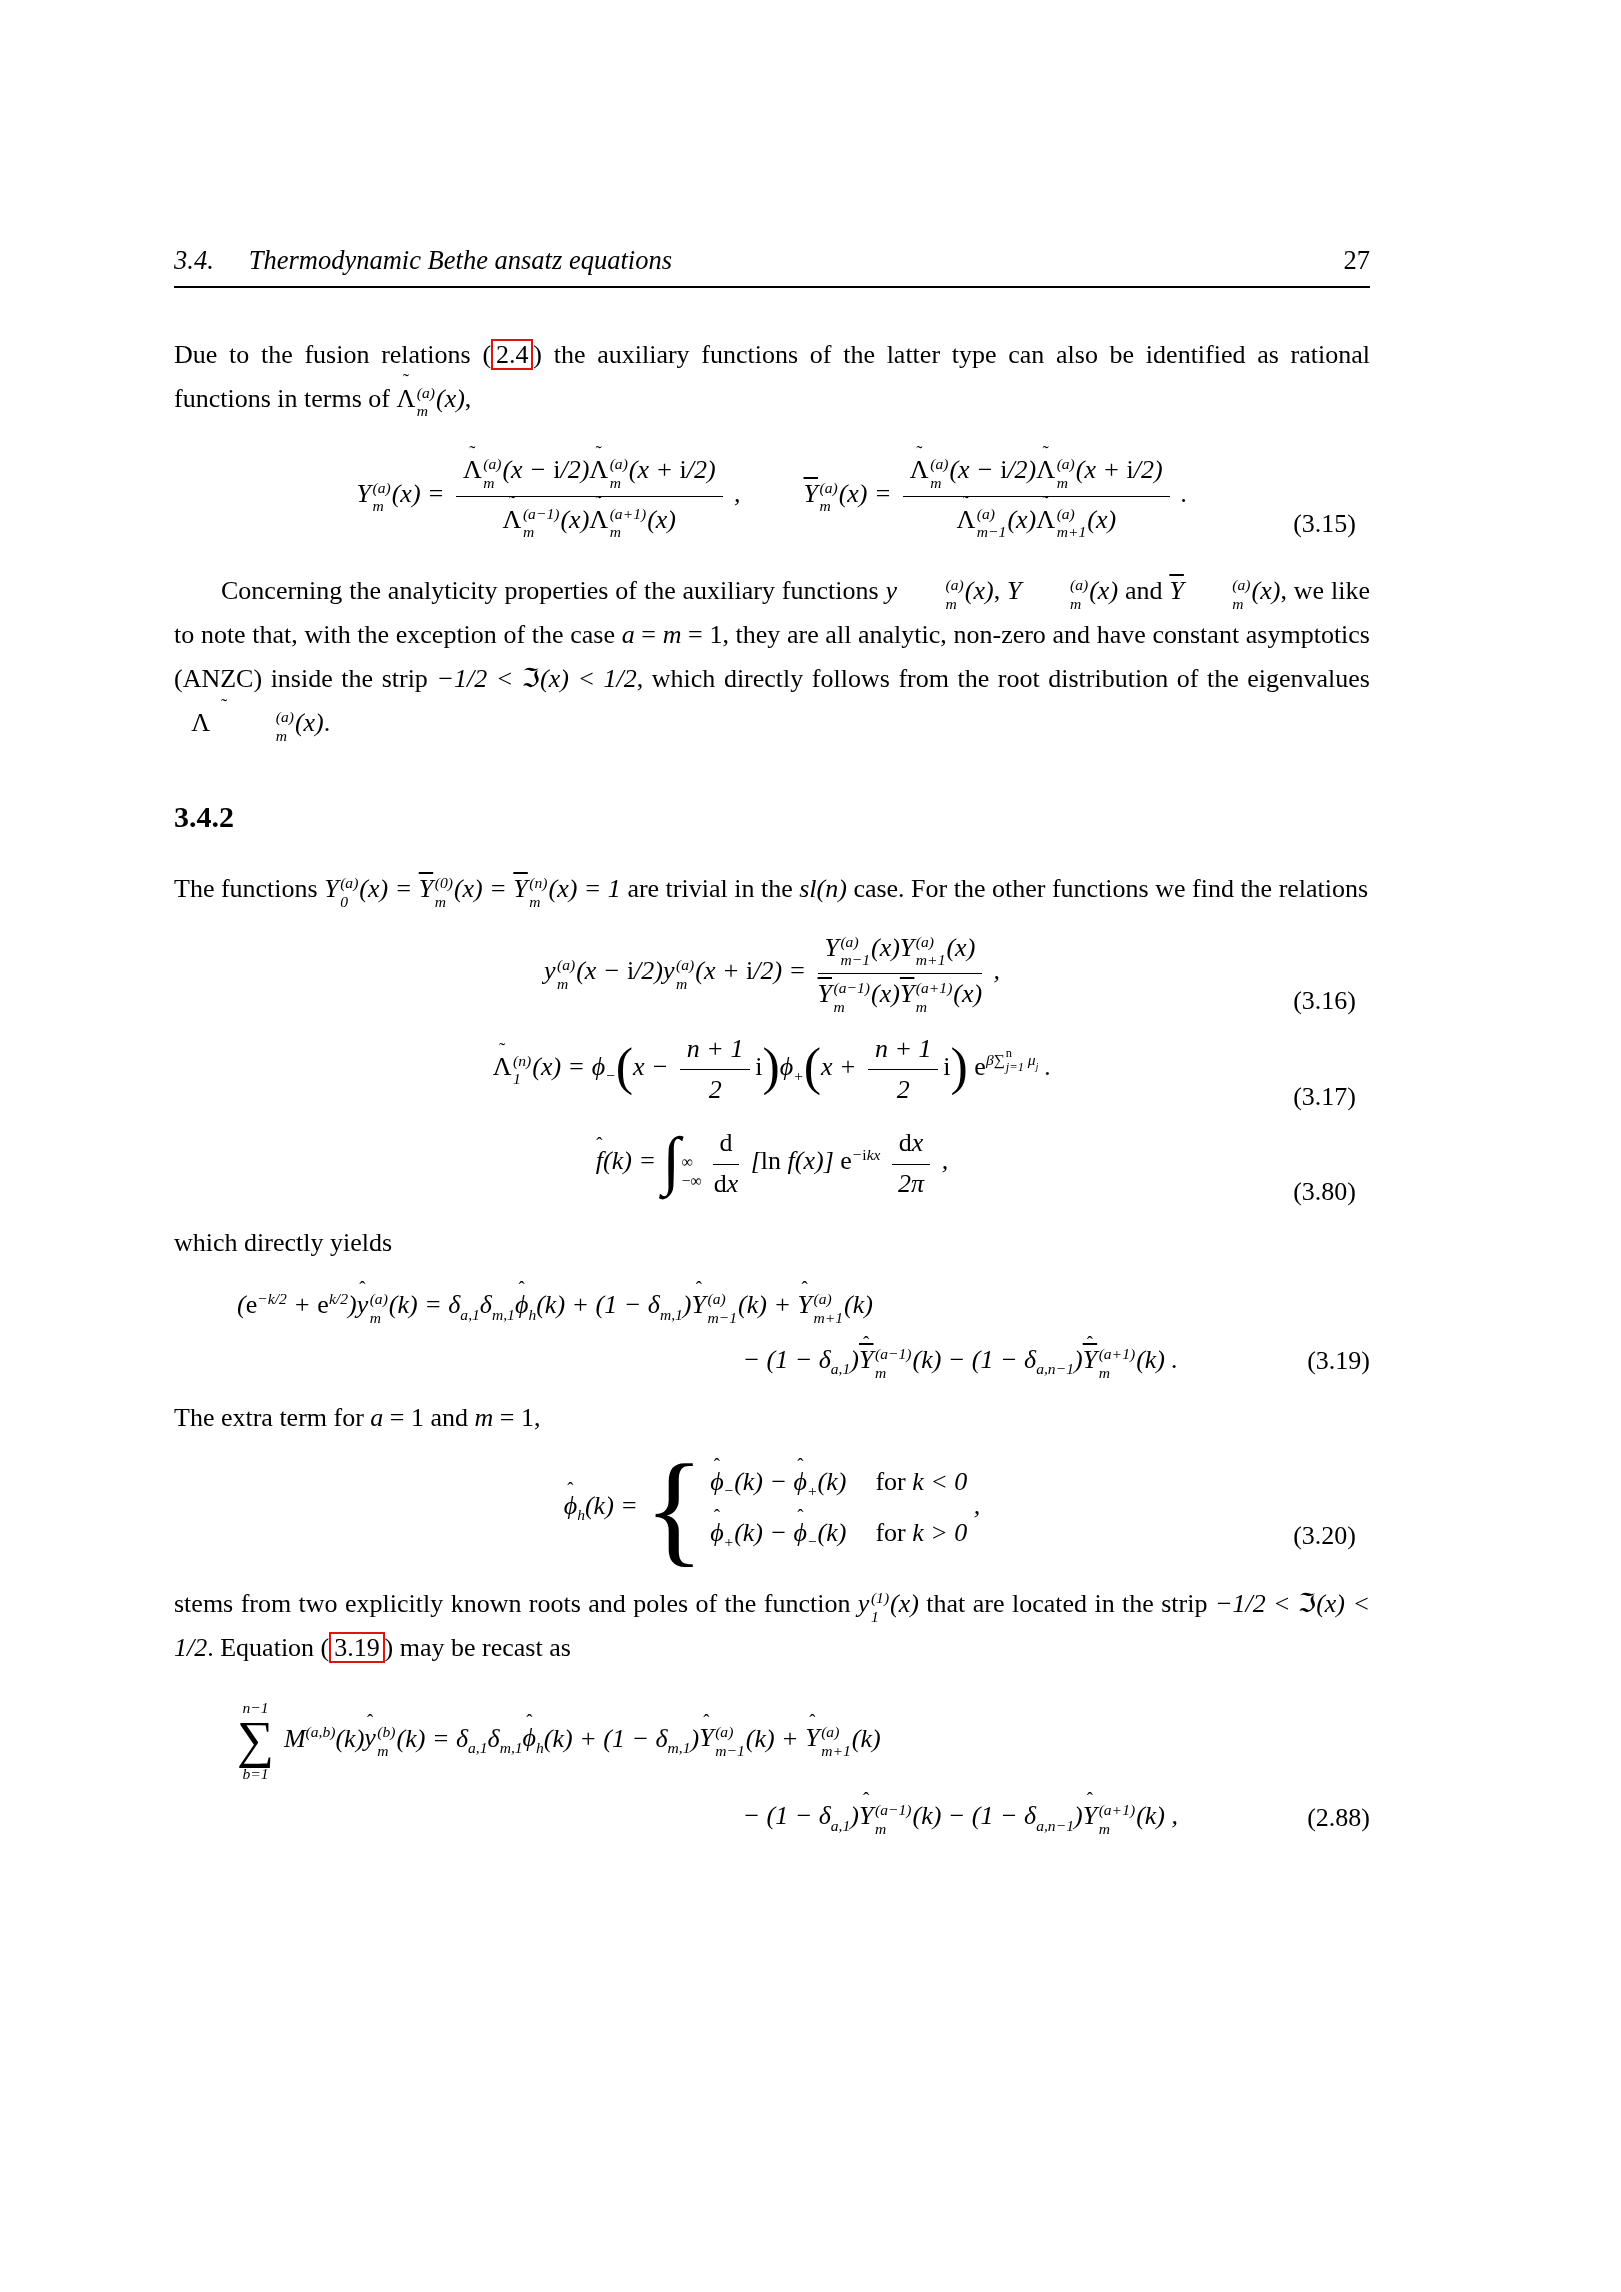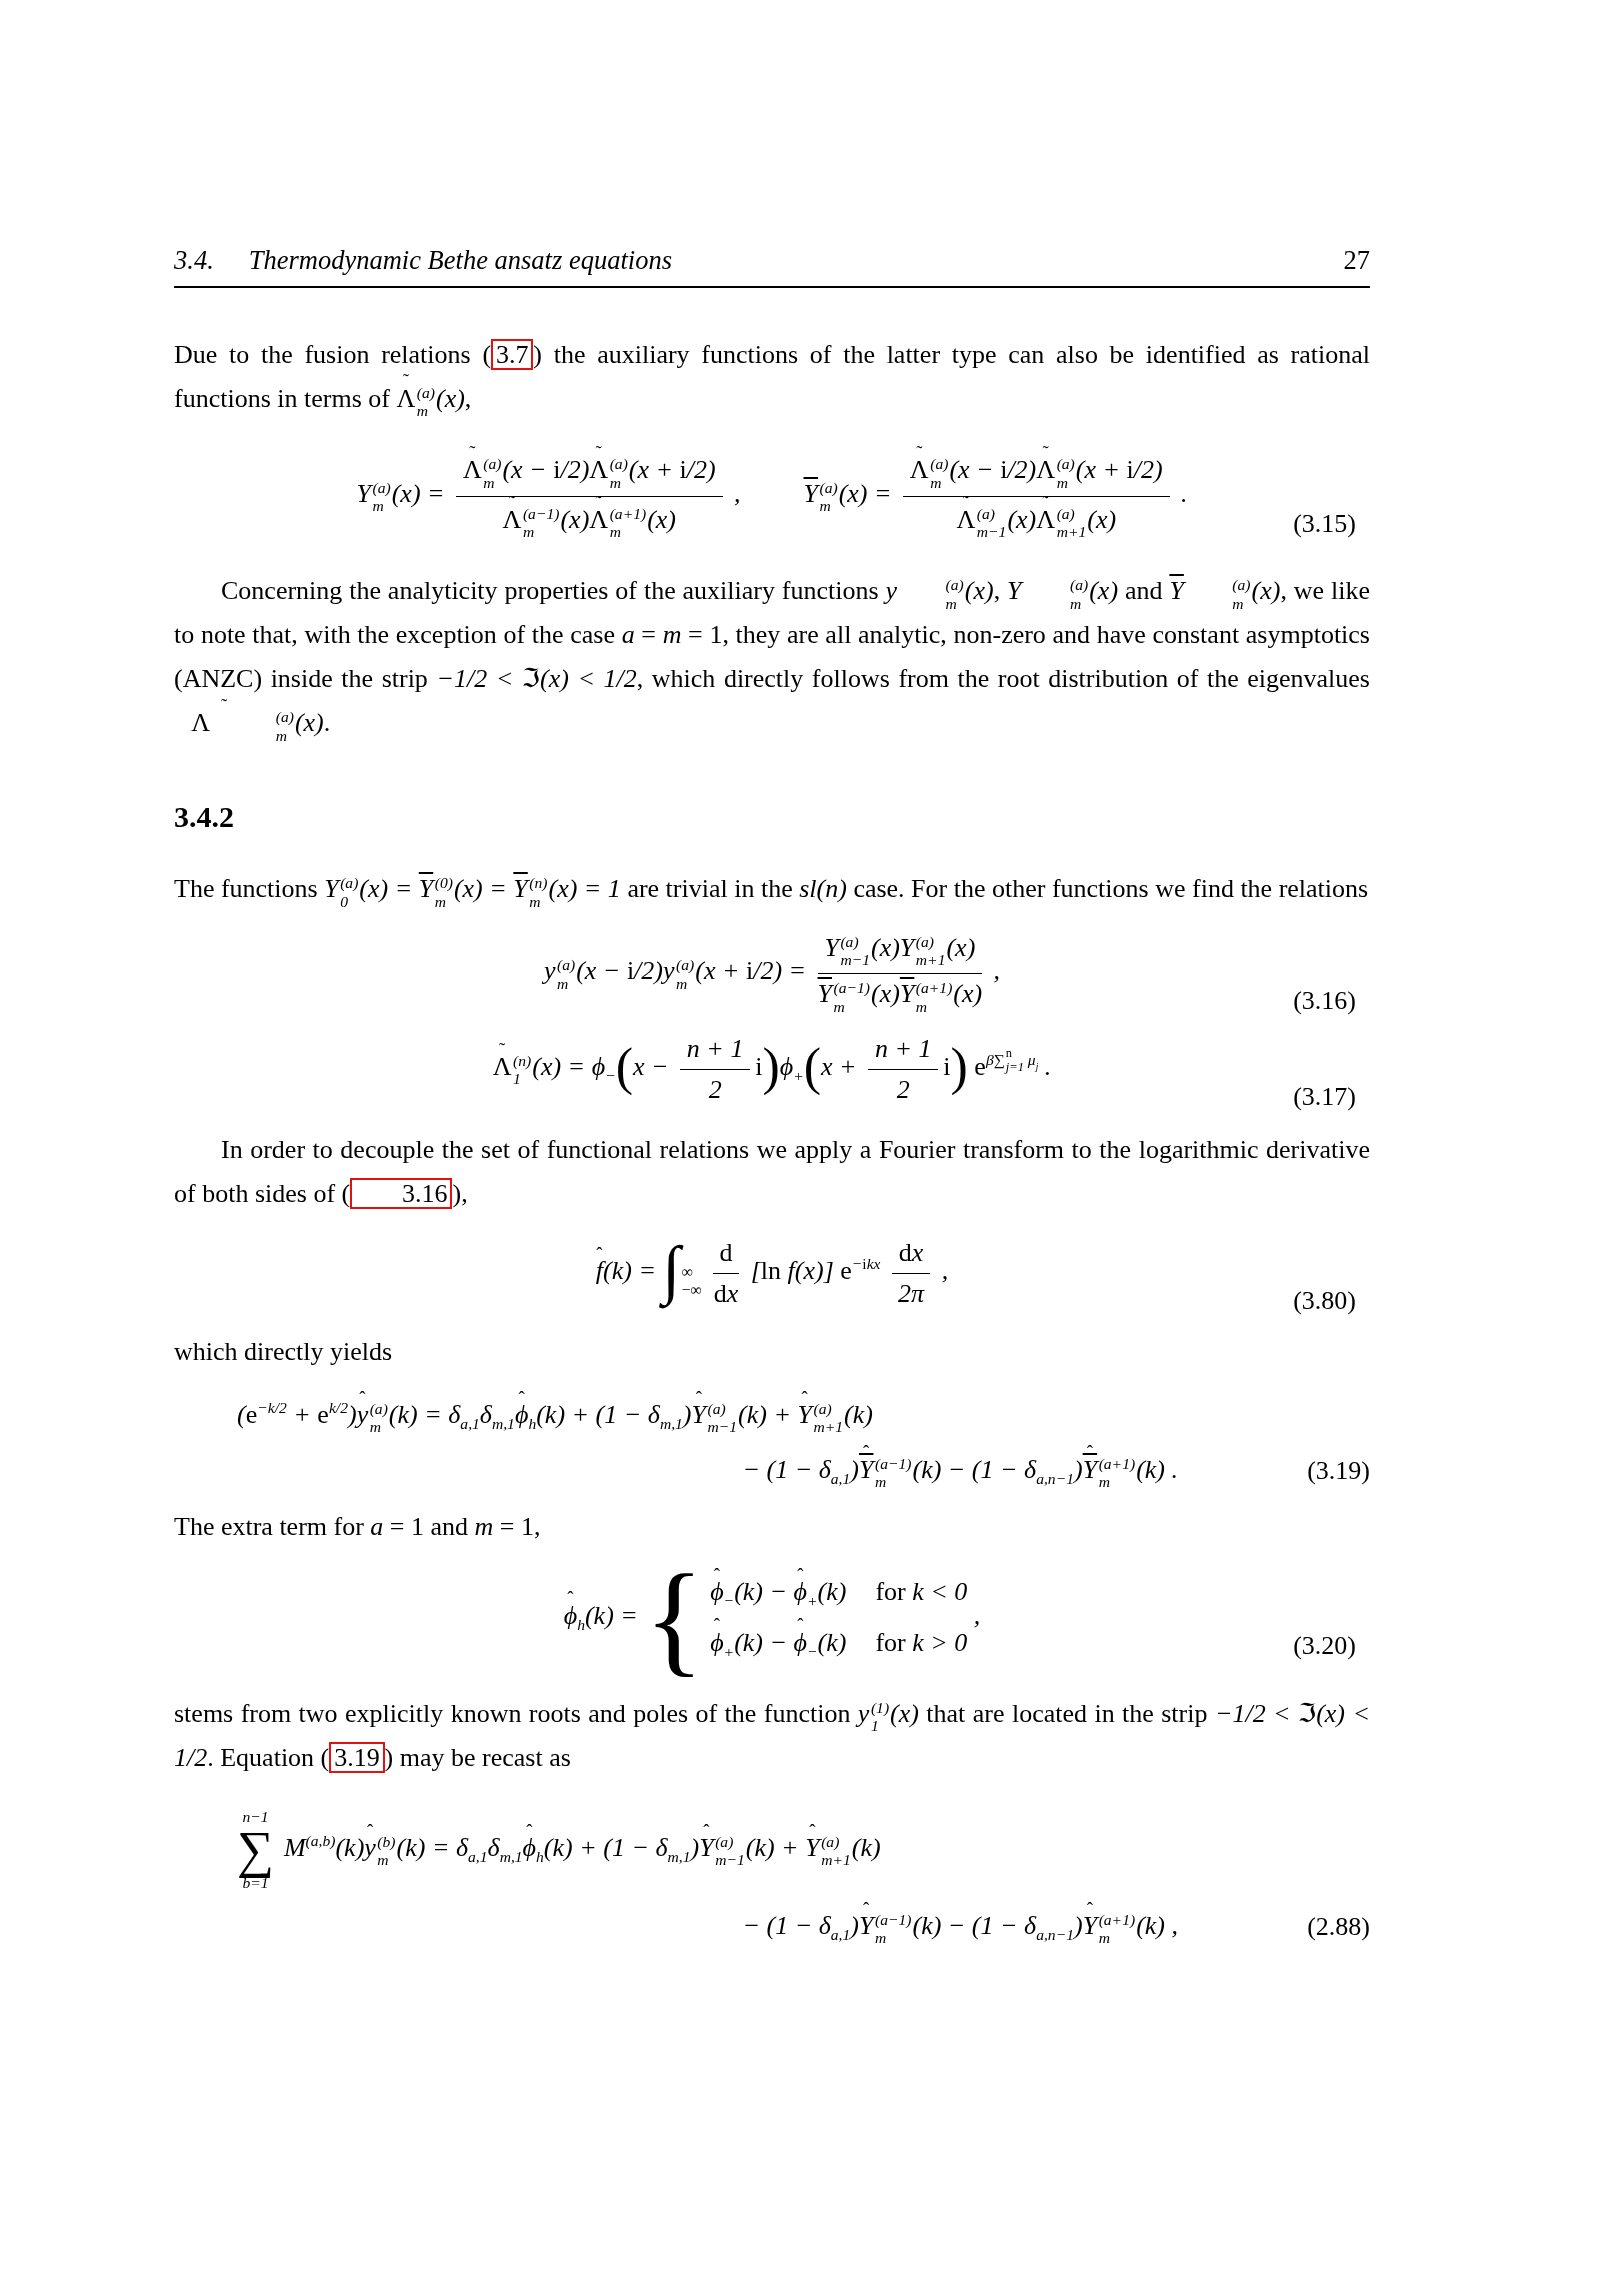--- a/index.html
+++ b/index.html
@@ -83,21 +83,21 @@
   <div class="content">
 
     <div class="runhead">
       <div class="rh-left">
         <span class="rh-num">3.4.</span><span class="rh-title">Thermodynamic Bethe ansatz equations</span>
       </div>
       <div class="rh-page">27</div>
     </div>
     <div class="rule"></div>
 
-    <p class="par b-p1">Due to the fusion relations (<span class="refbox">3.7</span>) the auxiliary functions of the latter type can also be identified as rational functions in terms of <span class="m"><span class="acc"><span class="mk">˜</span><span class="bs rm">Λ</span></span><span class="ss"><span class="t">(a)</span><span class="b">m</span></span>(x)</span>,</p>
+    <p class="par b-p1">Due to the fusion relations (<span class="refbox">2.4</span>) the auxiliary functions of the latter type can also be identified as rational functions in terms of <span class="m"><span class="acc"><span class="mk">˜</span><span class="bs rm">Λ</span></span><span class="ss"><span class="t">(a)</span><span class="b">m</span></span>(x)</span>,</p>
 
     <div class="eq b-eq315">
       <span class="eq-body">Y<span class="ss"><span class="t">(a)</span><span class="b">m</span></span>(x) = <span class="frac"><span class="num"><span class="acc"><span class="mk">˜</span><span class="bs rm">Λ</span></span><span class="ss"><span class="t">(a)</span><span class="b">m</span></span>(x − <span class="rm">i</span>/2)<span class="acc"><span class="mk">˜</span><span class="bs rm">Λ</span></span><span class="ss"><span class="t">(a)</span><span class="b">m</span></span>(x + <span class="rm">i</span>/2)</span><span class="den"><span class="acc"><span class="mk">˜</span><span class="bs rm">Λ</span></span><span class="ss"><span class="t">(a−1)</span><span class="b">m</span></span>(x)<span class="acc"><span class="mk">˜</span><span class="bs rm">Λ</span></span><span class="ss"><span class="t">(a+1)</span><span class="b">m</span></span>(x)</span></span> ,<span class="gap"></span><span class="ol">Y</span><span class="ss"><span class="t">(a)</span><span class="b">m</span></span>(x) = <span class="frac"><span class="num"><span class="acc"><span class="mk">˜</span><span class="bs rm">Λ</span></span><span class="ss"><span class="t">(a)</span><span class="b">m</span></span>(x − <span class="rm">i</span>/2)<span class="acc"><span class="mk">˜</span><span class="bs rm">Λ</span></span><span class="ss"><span class="t">(a)</span><span class="b">m</span></span>(x + <span class="rm">i</span>/2)</span><span class="den"><span class="acc"><span class="mk">˜</span><span class="bs rm">Λ</span></span><span class="ss"><span class="t">(a)</span><span class="b">m−1</span></span>(x)<span class="acc"><span class="mk">˜</span><span class="bs rm">Λ</span></span><span class="ss"><span class="t">(a)</span><span class="b">m+1</span></span>(x)</span></span> .</span>
       <span class="eqno">(3.15)</span>
     </div>
 
     <p class="par indent b-p2">Concerning the analyticity properties of the auxiliary functions <span class="m">y<span class="ss"><span class="t">(a)</span><span class="b">m</span></span>(x)</span>, <span class="m">Y<span class="ss"><span class="t">(a)</span><span class="b">m</span></span>(x)</span> and <span class="m"><span class="ol">Y</span><span class="ss"><span class="t">(a)</span><span class="b">m</span></span>(x)</span>, we like to note that, with the exception of the case <span class="m">a</span> = <span class="m">m</span> = 1, they are all analytic, non-zero and have constant asymptotics (ANZC) inside the strip <span class="m">−1/2 &lt; ℑ(x) &lt; 1/2</span>, which directly follows from the root distribution of the eigenvalues <span class="m"><span class="acc"><span class="mk">˜</span><span class="bs rm">Λ</span></span><span class="ss"><span class="t">(a)</span><span class="b">m</span></span>(x)</span>.</p>
 
     <h2 class="sec b-sec">
       <span class="sec-num">3.4.2</span>
@@ -109,21 +109,20 @@
       <span class="eq-body">y<span class="ss"><span class="t">(a)</span><span class="b">m</span></span>(x − <span class="rm">i</span>/2)y<span class="ss"><span class="t">(a)</span><span class="b">m</span></span>(x + <span class="rm">i</span>/2) = <span class="frac"><span class="num">Y<span class="ss"><span class="t">(a)</span><span class="b">m−1</span></span>(x)Y<span class="ss"><span class="t">(a)</span><span class="b">m+1</span></span>(x)</span><span class="den"><span class="ol">Y</span><span class="ss"><span class="t">(a−1)</span><span class="b">m</span></span>(x)<span class="ol">Y</span><span class="ss"><span class="t">(a+1)</span><span class="b">m</span></span>(x)</span></span> ,</span>
       <span class="eqno">(3.16)</span>
     </div>
 
 
     <div class="eq b-eq317">
       <span class="eq-body"><span class="acc"><span class="mk">˜</span><span class="bs rm">Λ</span></span><span class="ss"><span class="t">(n)</span><span class="b">1</span></span>(x) = ϕ<sub>−</sub><span class="bp">(</span>x − <span class="frac"><span class="num">n + 1</span><span class="den">2</span></span><span class="rm">i</span><span class="bp">)</span>ϕ<sub>+</sub><span class="bp">(</span>x + <span class="frac"><span class="num">n + 1</span><span class="den">2</span></span><span class="rm">i</span><span class="bp">)</span> <span class="rm">e</span><sup>β<span class="rm">∑</span><span class="ssx"><span class="t rm">n</span><span class="b">j=1</span></span> μ<sub>j</sub></sup> .</span>
       <span class="eqno">(3.17)</span>
     </div>
 
-    <p class="par indent b-p5">In order to decouple the set of functional relations we apply a Fourier transform to the logarithmic derivative of both sides of (<span class="refbox">3.16</span>),</p>
 
     <div class="eq b-eq318">
       <span class="eq-body"><span class="acc"><span class="mk">ˆ</span><span class="bs">f</span></span>(k) = <span class="intop">∫</span><span class="ss intss"><span class="t">∞</span><span class="b">−∞</span></span><span class="frac"><span class="num"><span class="rm">d</span></span><span class="den"><span class="rm">d</span>x</span></span> [<span class="rm">ln</span> f(x)] <span class="rm">e</span><sup>−<span class="rm">i</span>kx</sup> <span class="frac"><span class="num"><span class="rm">d</span>x</span><span class="den">2π</span></span> ,</span>
       <span class="eqno">(3.80)</span>
     </div>
 
     <p class="par">which directly yields</p>
 
     <div class="eq b-eq319">
       <div class="eq-l1">(<span class="rm">e</span><sup>−k/2</sup> + <span class="rm">e</span><sup>k/2</sup>)<span class="acc"><span class="mk">ˆ</span><span class="bs">y</span></span><span class="ss"><span class="t">(a)</span><span class="b">m</span></span>(k) = δ<sub>a,1</sub>δ<sub>m,1</sub><span class="acc"><span class="mk">ˆ</span><span class="bs">ϕ</span></span><sub>h</sub>(k) + (1 − δ<sub>m,1</sub>)<span class="acc"><span class="mk">ˆ</span><span class="bs">Y</span></span><span class="ss"><span class="t">(a)</span><span class="b">m−1</span></span>(k) + <span class="acc"><span class="mk">ˆ</span><span class="bs">Y</span></span><span class="ss"><span class="t">(a)</span><span class="b">m+1</span></span>(k)</div>

